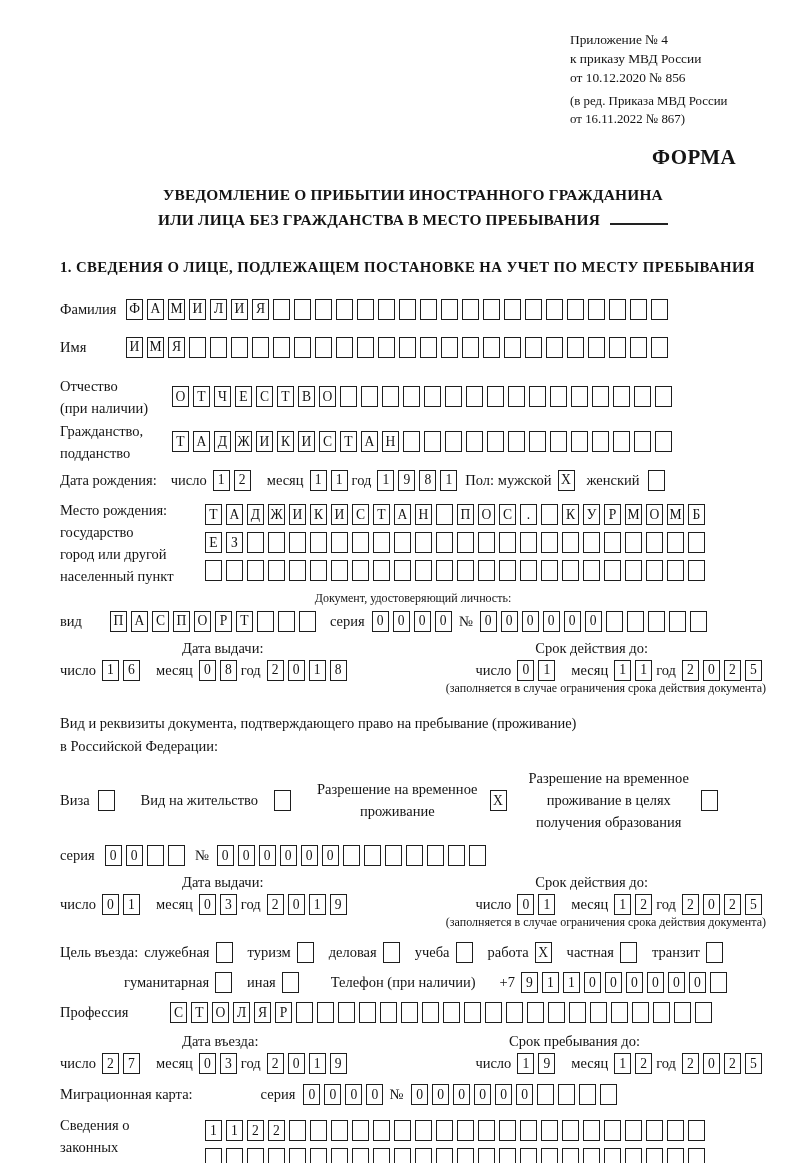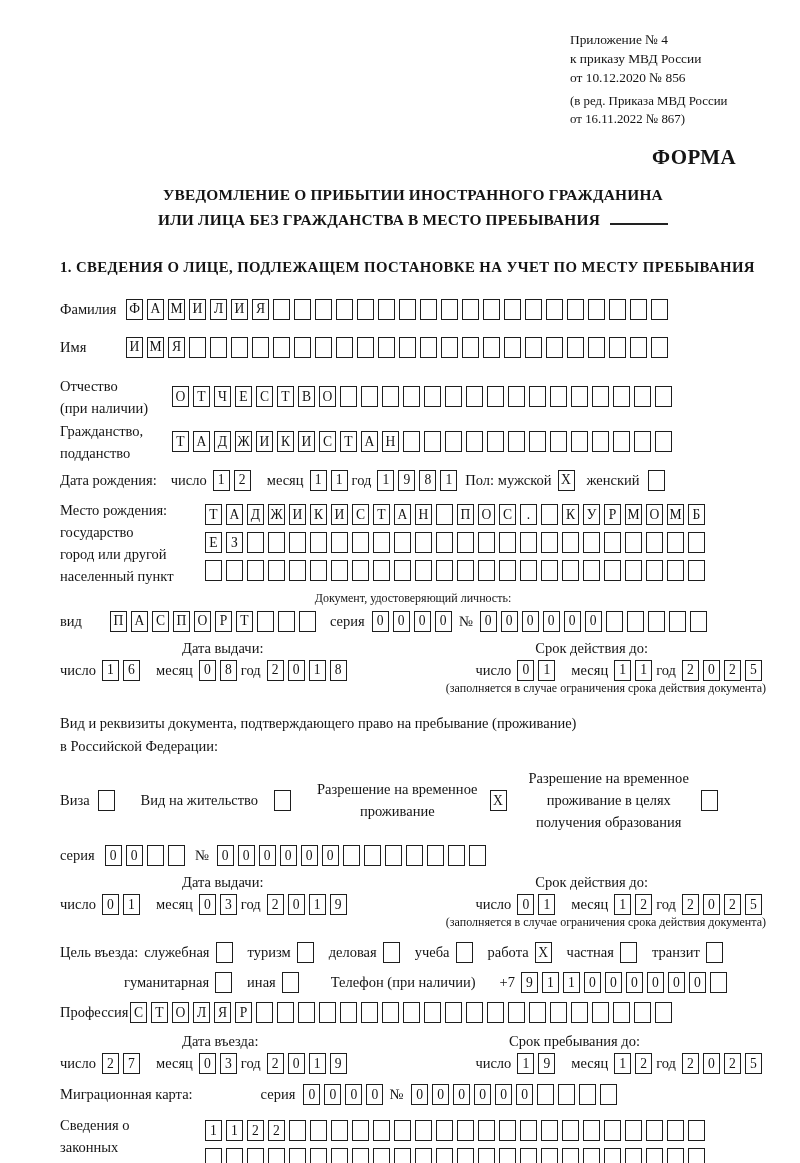--- a/index.html
+++ b/index.html
@@ -591,21 +591,21 @@
         <span class="cell">0</span>
         <span class="cell">0</span>
         <span class="cell">0</span>
         <span class="cell">0</span>
         <span class="cell">0</span>
         <span class="cell">0</span>
         <span class="cell"></span>
       </span>
   </div>
 
-  <div class="frow" style="margin-top:9px;">
+  <div class="frow" style="margin-top:9px;gap:40px;">
     <div class="lbl" style="width:70px;">Профессия</div>
     <div class="cells">
         <span class="cell">С</span>
         <span class="cell">Т</span>
         <span class="cell">О</span>
         <span class="cell">Л</span>
         <span class="cell">Я</span>
         <span class="cell">Р</span>
         <span class="cell"></span>
         <span class="cell"></span>

